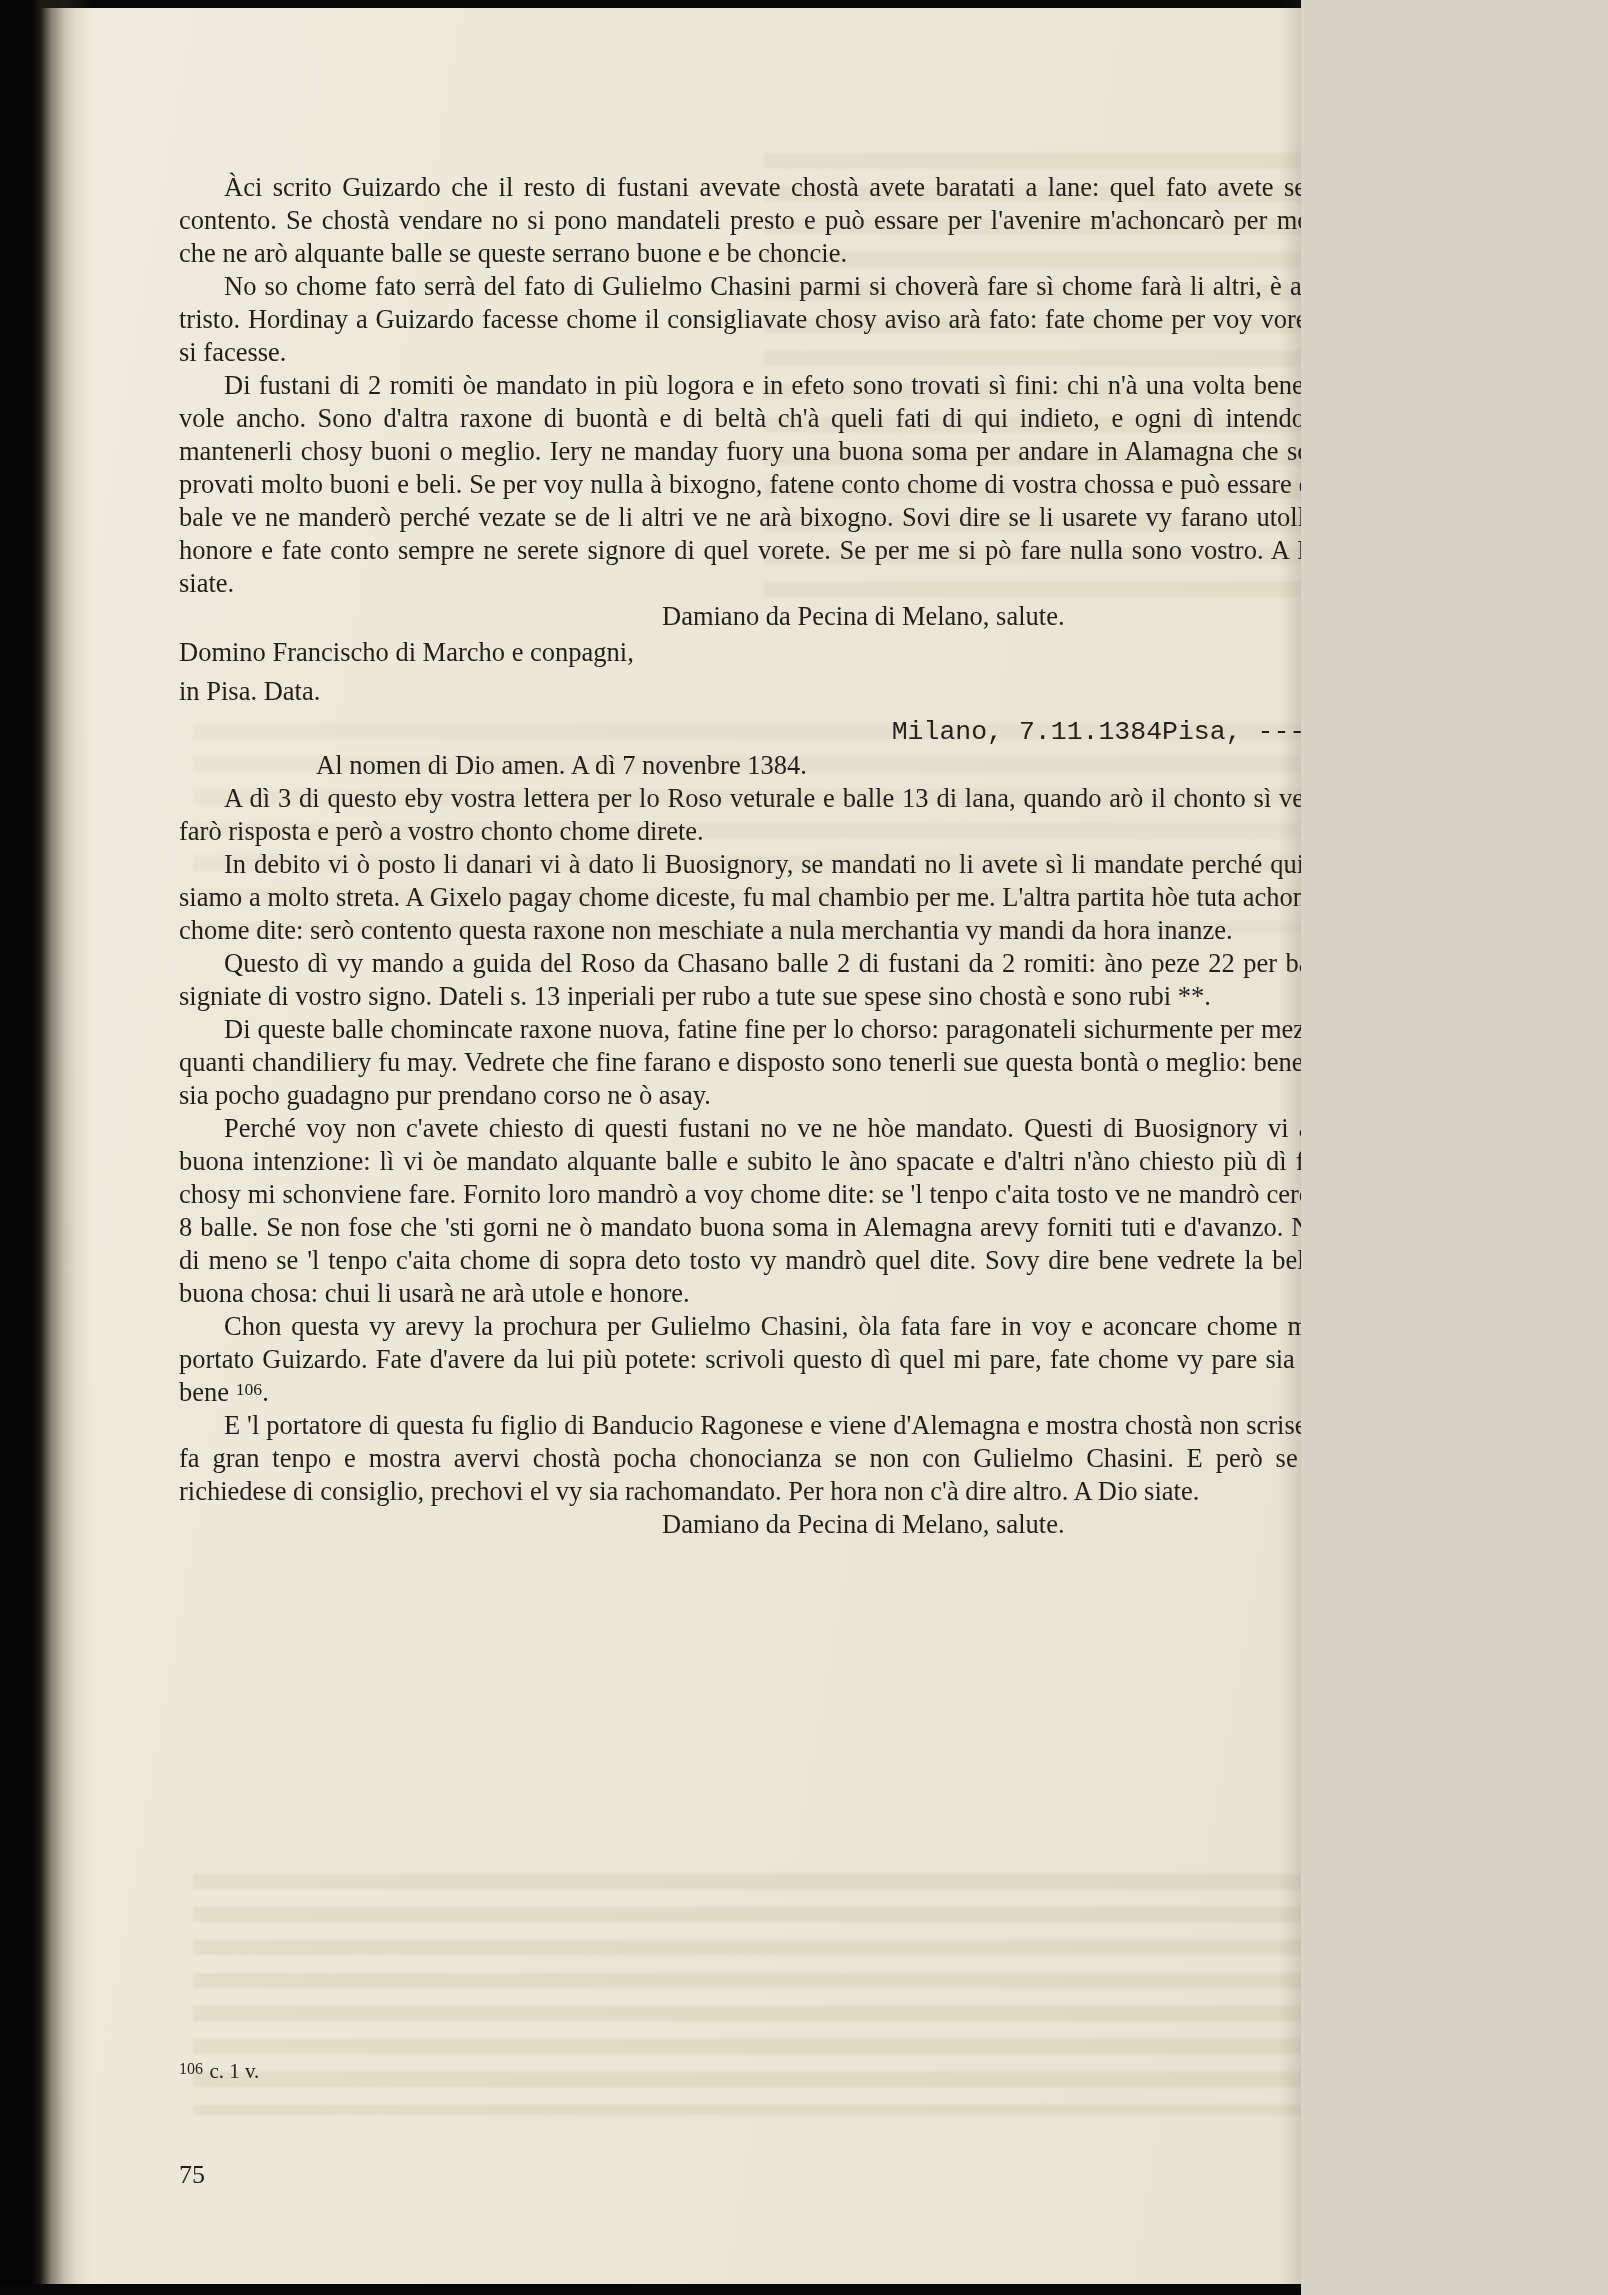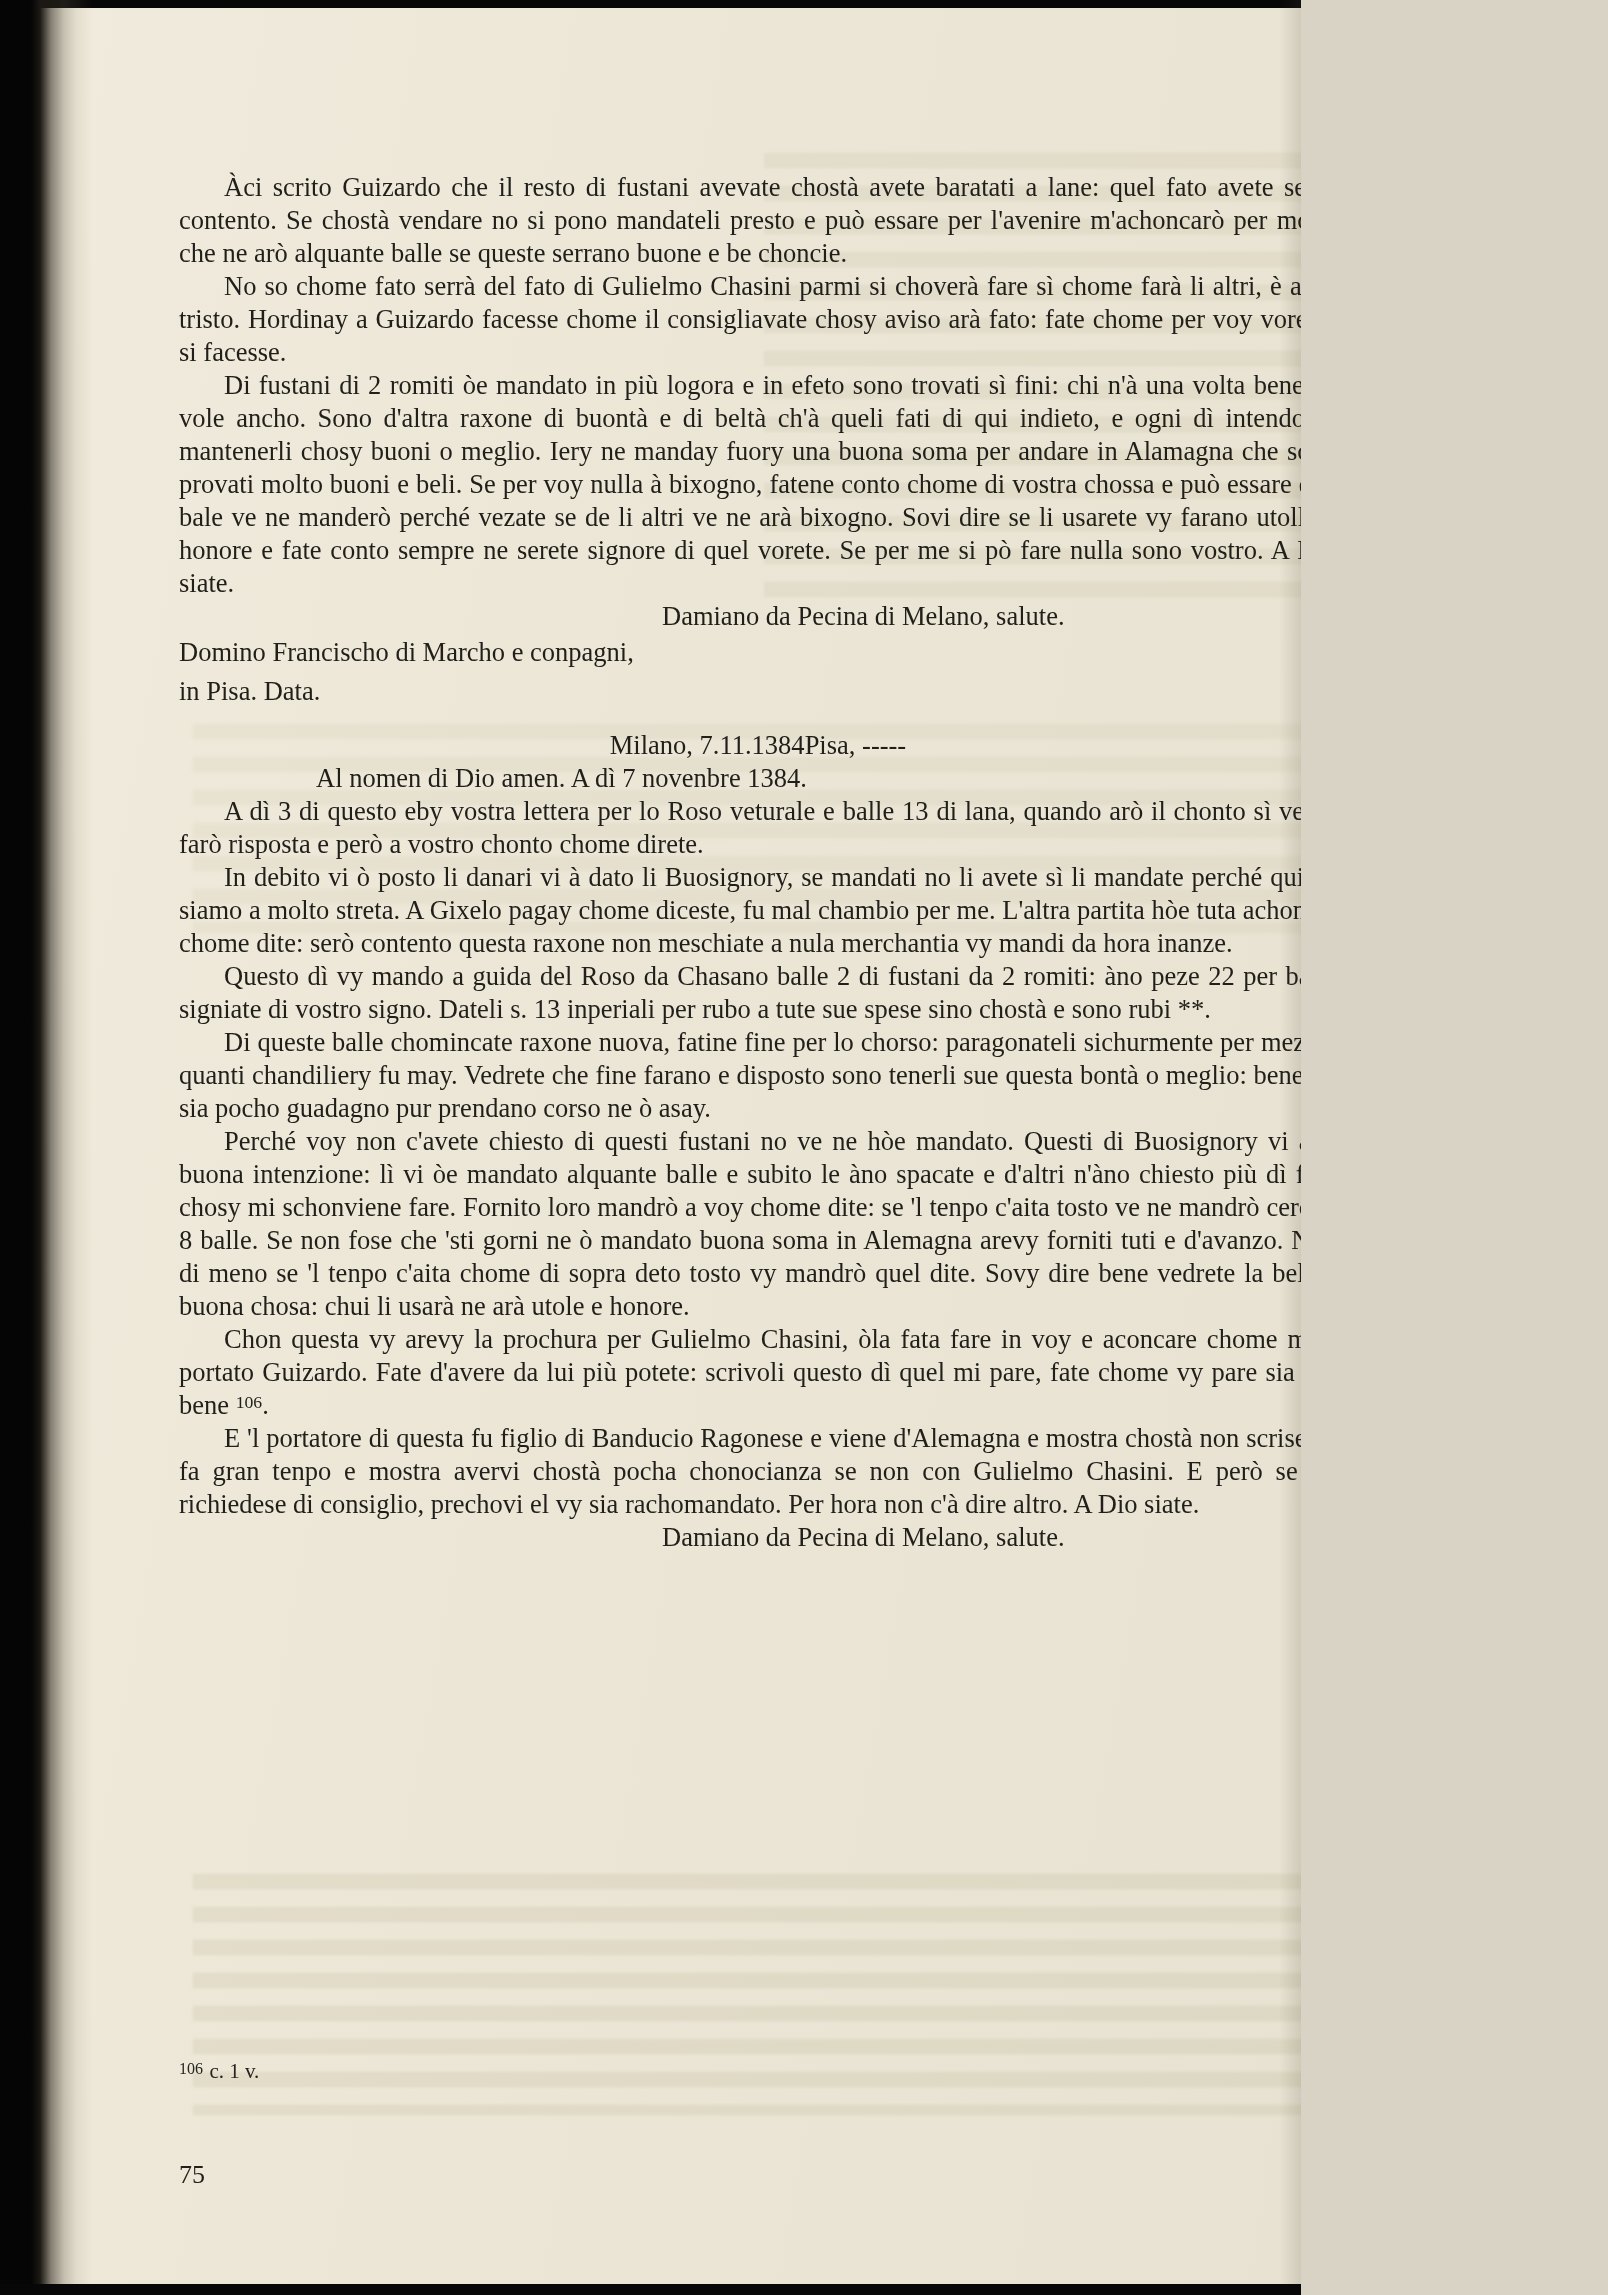--- a/index.html
+++ b/index.html
@@ -24,21 +24,21 @@
   .g2{left:193px;top:724px;width:1110px;height:209px;
     background:repeating-linear-gradient(to bottom,rgba(148,138,92,.07) 0 15.3px,rgba(0,0,0,0) 15.3px 33px);}
   .g3{left:193px;top:1874px;width:1126px;height:241px;
     background:repeating-linear-gradient(to bottom,rgba(140,130,80,.11) 0 15.3px,rgba(0,0,0,0) 15.3px 33px);}
   .text-col{position:absolute;left:179px;top:171px;width:1158px;font-size:26.5px;line-height:33px;}
   .text-col p{margin:0;}
   .para{text-align:justify;text-indent:45px;}
   .sig{margin-top:9.7px;padding-left:483px;}
   .address{line-height:39px;}
   .letter-no{margin-top:51px;text-align:center;}
-  .dateline{display:flex;justify-content:center;margin-top:18px;}
+  .dateline{display:flex;justify-content:flex-end;margin-top:5px;font-family:Liberation Mono, monospace;}
   .invocation{margin-top:37px;text-align:left;padding-left:137px;}
   .sig2{margin-top:32px;padding-left:483px;}
   sup.fnmark{font-size:17.7px;line-height:0;vertical-align:5.6px;}
   .footnote{position:absolute;left:179px;top:2059px;font-size:21px;color:#27241f;}
   .footnote sup{font-size:16px;line-height:0;vertical-align:4px;margin-right:6.4px;}
   .pageno{position:absolute;left:179px;top:2160px;width:1158px;text-align:left;font-size:26px;}
 </style>
 </head>
 <body>
 

